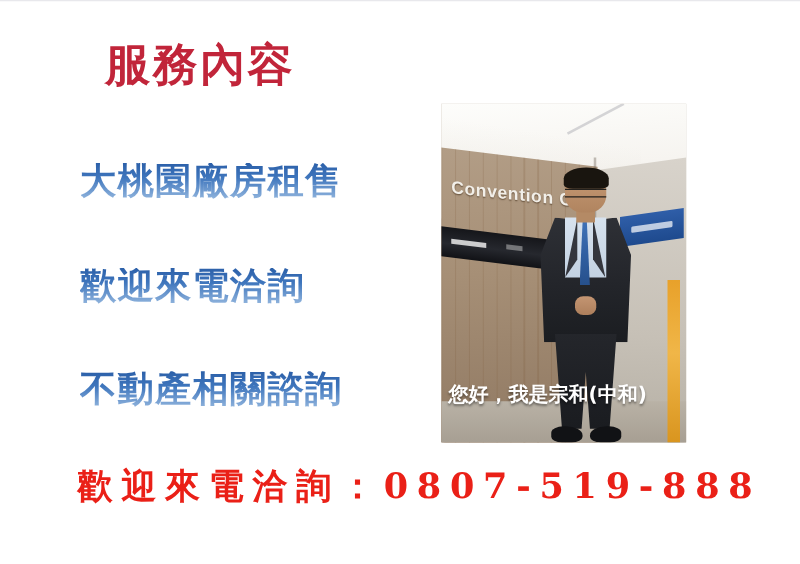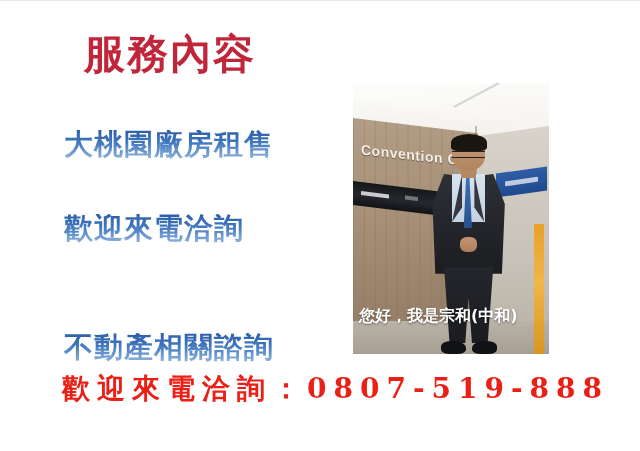--- a/index.html
+++ b/index.html
@@ -17,21 +17,21 @@
     background: #ffffff;
     overflow: hidden;
     border-top: 1px solid #e8e8ec;
   }
 
   
   .title {
     position: absolute;
     left: 84px;
     top: 33px;
-    font-size: 41px;
+    font-size: 36px;
     line-height: 1;
     font-weight: 700;
     letter-spacing: 2px;
     color: #c1253a;
     font-family: "DejaVu Serif", "Liberation Serif", serif;
     white-space: nowrap;
   }
 
   .bullet {
     position: absolute;
@@ -43,21 +43,21 @@
     white-space: nowrap;
     font-family: "DejaVu Serif", "Liberation Serif", serif;
     background: linear-gradient(180deg, #2b5fa8 0%, #3f76bd 42%, #8fb3dc 100%);
     -webkit-background-clip: text;
     background-clip: text;
     color: #3a6fb5;
     -webkit-text-fill-color: transparent;
   }
   .bullet-1 { top: 129px; text-align: center; }
   .bullet-2 { top: 213px; }
-  .bullet-3 { top: 296px; margin-top: 36px; }
+  .bullet-3 { top: 296px; }
 
   .phone-line {
     position: absolute;
     left: 62px;
     top: 374px;
     font-size: 28px;
     line-height: 1;
     font-weight: 700;
     color: #ea2017;
     letter-spacing: 7px;

